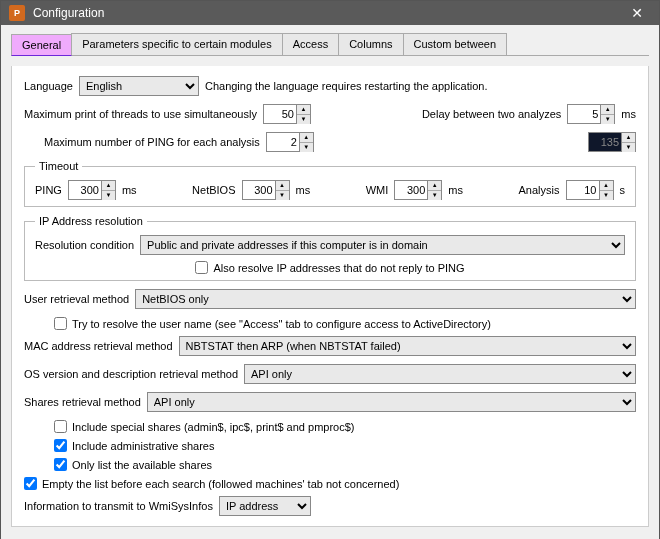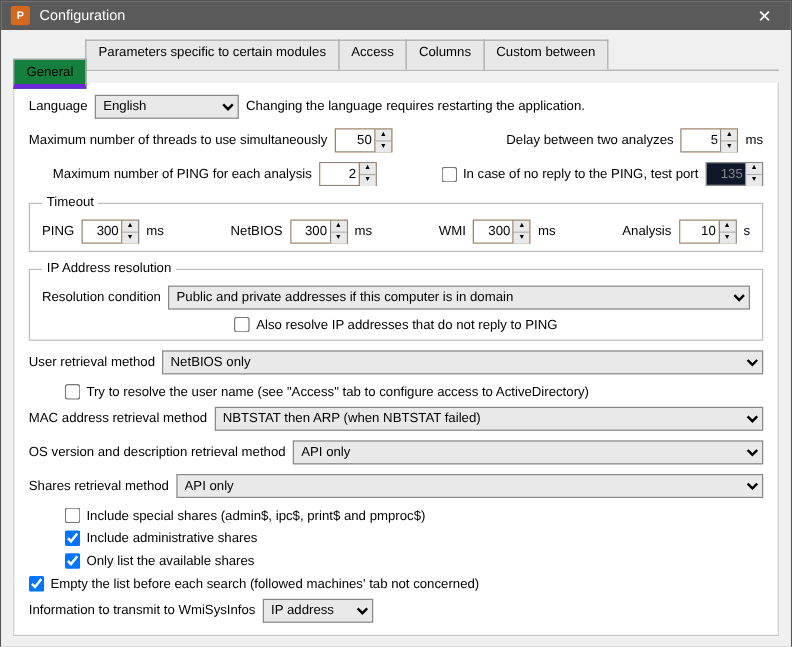--- a/index.html
+++ b/index.html
@@ -5,26 +5,26 @@
 *{box-sizing:border-box;margin:0;padding:0}
 body{font-family:"Segoe UI",Tahoma,sans-serif;font-size:11px;background:#fff;overflow:hidden}
 .window{width:660px;height:539px;border:1px solid #555;background:#f0f0f0;display:flex;flex-direction:column}
 .titlebar{height:28px;background:#5a5a5a;color:#fff;display:flex;align-items:center;padding:0 8px}
 .titlebar .icon{width:16px;height:16px;background:#d2691e;border-radius:2px;margin-right:8px;display:flex;align-items:center;justify-content:center;font-weight:bold;font-size:9px}
 .titlebar .title{flex:1;font-size:12px}
 .titlebar .close{font-size:14px;padding:4px 8px;cursor:pointer}
 .client{flex:1;padding:8px 10px;display:flex;flex-direction:column;gap:6px;background:#f0f0f0}
 .tabs{display:flex;border-bottom:1px solid #aaa;margin-bottom:4px}
 .tab{padding:4px 10px;border:1px solid #aaa;border-bottom:none;background:#e8e8e8;margin-right:-1px;cursor:pointer;font-size:11px}
-.tab.active{background:#15803d;border-bottom:4px solid #6d28d9;position:relative;top:16px}
+.tab.active{background:#f0abfc;border-bottom:1px solid #6d28d9;position:relative;top:1px}
 .panel{flex:1;background:#fff;border:1px solid #ccc;border-top:none;padding:10px 12px;overflow:auto}
 .row{display:flex;align-items:center;gap:6px;margin-bottom:8px;flex-wrap:nowrap}
 label,span.lbl{font-size:11px;color:#000}
 select{font-size:11px;border:1px solid #888;background:#e9e9e9;height:20px;padding:1px 2px}
-.spin{display:inline-flex;align-items:center;border:1px solid #888;background:#fdba74;height:20px}
+.spin{display:inline-flex;align-items:center;border:1px solid #888;background:#701a75;height:20px}
 .spin input{width:32px;text-align:right;border:none;font-size:11px;padding:0 2px;height:18px;outline:none}
 .spin .updown{width:14px;height:18px;display:flex;flex-direction:column;border-left:1px solid #888}
 .spin .updown div{flex:1;background:#e9e9e9;font-size:6px;text-align:center;line-height:9px;cursor:pointer;border-bottom:1px solid #aaa}
 .spin .updown div:last-child{border-bottom:none}
 .spin.disabled{background:#eee}
 .spin.disabled input{background:#0f172a;color:#888}
 fieldset{border:1px solid #bbb;padding:8px 10px 6px;margin-bottom:8px}
 legend{font-size:11px;padding:0 4px}
 .check{display:flex;align-items:center;gap:5px;font-size:11px;margin-bottom:6px}
 .check input{width:13px;height:13px}
@@ -53,21 +53,21 @@
 
     <div class="panel">
 
       <div class="row">
         <span class="lbl">Language</span>
         <select style="width:120px"><option>English</option></select>
         <span class="lbl">Changing the language requires restarting the application.</span>
       </div>
 
       <div class="row">
-        <span class="lbl">Maximum number of threads to use simultaneously</span>
+        <span class="lbl">Maximum print of threads to use simultaneously</span>
         <div class="spin">
             <input value="50" style="">
             <div class="updown">
               <div>▲</div>
               <div>▼</div>
             </div>
           </div>
         <div class="grow"></div>
         <span class="lbl">Delay between two analyzes</span>
         <div class="spin">
@@ -83,24 +83,20 @@
       <div class="row">
         <span class="lbl" style="margin-left:20px">Maximum number of PING for each analysis</span>
         <div class="spin">
             <input value="2" style="">
             <div class="updown">
               <div>▲</div>
               <div>▼</div>
             </div>
           </div>
         <div class="grow"></div>
-        <label class="check" style="margin:0">
-            <input type="checkbox" style="">
-            <span>In case of no reply to the PING, test port</span>
-          </label>
         <div class="spin disabled">
             <input disabled="" value="135" style="">
             <div class="updown">
               <div>▲</div>
               <div>▼</div>
             </div>
           </div>
       </div>
 
       <fieldset>

